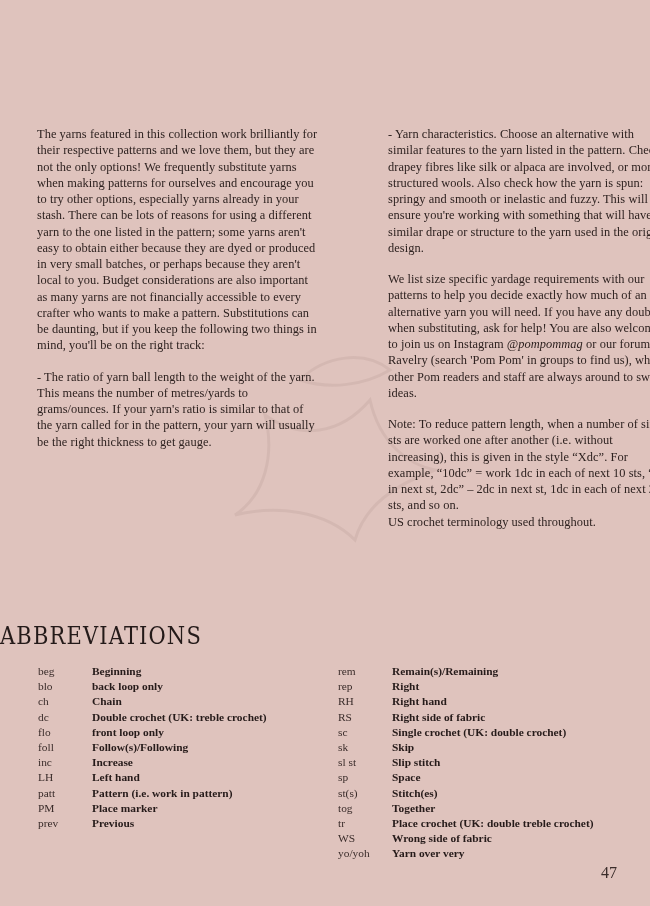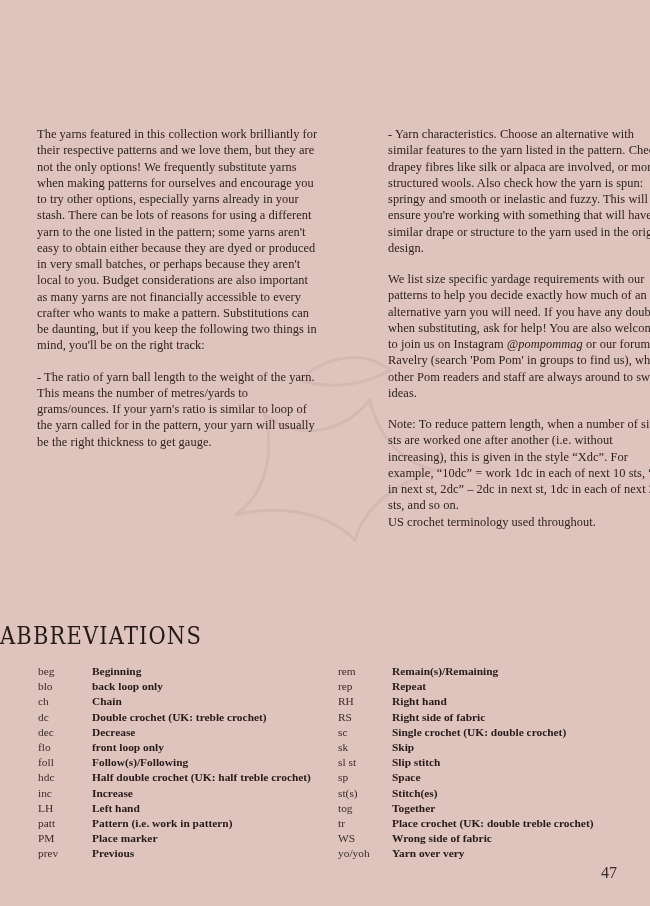--- a/index.html
+++ b/index.html
@@ -167,21 +167,21 @@
     <svg viewBox="0 0 240 200" aria-hidden="true">
       <path d="M30 170 C 60 150, 70 110, 60 70 C 95 95, 135 90, 165 55 C 175 100, 205 120, 230 125 C 190 140, 160 160, 150 195 C 120 165, 70 160, 30 170 Z" fill="none" stroke="#6b4a45" stroke-width="3"></path>
       <path d="M95 35 C 120 10, 160 5, 185 25 C 160 40, 125 45, 95 35 Z" fill="none" stroke="#6b4a45" stroke-width="3"></path>
     </svg>
   </div>
 
   <div class="prose">
 
     <div class="prose-col left">
       <p>The yarns featured in this collection work brilliantly for their respective patterns and we love them, but they are not the only options! We frequently substitute yarns when making patterns for ourselves and encourage you to try other options, especially yarns already in your stash. There can be lots of reasons for using a different yarn to the one listed in the pattern; some yarns aren't easy to obtain either because they are dyed or produced in very small batches, or perhaps because they aren't local to you. Budget considerations are also important as many yarns are not financially accessible to every crafter who wants to make a pattern. Substitutions can be daunting, but if you keep the following two things in mind, you'll be on the right track:</p>
-      <p>- The ratio of yarn ball length to the weight of the yarn. This means the number of metres/yards to grams/ounces. If your yarn's ratio is similar to loop of the yarn called for in the pattern, your yarn will usually be the right thickness to get gauge.</p>
+      <p>- The ratio of yarn ball length to the weight of the yarn. This means the number of metres/yards to grams/ounces. If your yarn's ratio is similar to that of the yarn called for in the pattern, your yarn will usually be the right thickness to get gauge.</p>
     </div>
 
     <div class="prose-col right">
       <p>- Yarn characteristics. Choose an alternative with similar features to the yarn listed in the pattern. Check if drapey fibres like silk or alpaca are involved, or more structured wools. Also check how the yarn is spun: springy and smooth or inelastic and fuzzy. This will ensure you're working with something that will have a similar drape or structure to the yarn used in the original design.</p>
 
       <p><span>We list size specific yardage requirements with our patterns to help you decide exactly how much of an alternative yarn you will need. If you have any doubts when substituting, ask for help! You are also welcome to join us on Instagram </span><em>@pompommag</em><span> or our forum on Ravelry (search 'Pom Pom' in groups to find us), where other Pom readers and staff are always around to swap ideas.</span></p>
 
       <p class="tight">Note: To reduce pattern length, when a number of single sts are worked one after another (i.e. without increasing), this is given in the style “Xdc”. For example, “10dc” = work 1dc in each of next 10 sts, “2dc in next st, 2dc” – 2dc in next st, 1dc in each of next 2 sts, and so on.</p>
       <p>US crochet terminology used throughout.</p>
     </div>
@@ -207,34 +207,26 @@
             </tr>
             <tr>
               <td class="abbr-term">ch</td>
               <td class="abbr-def">Chain</td>
             </tr>
             <tr>
               <td class="abbr-term">dc</td>
               <td class="abbr-def">Double crochet (UK: treble crochet)</td>
             </tr>
             <tr>
-              <td class="abbr-term">dec</td>
-              <td class="abbr-def">Decrease</td>
-            </tr>
-            <tr>
               <td class="abbr-term">flo</td>
               <td class="abbr-def">front loop only</td>
             </tr>
             <tr>
               <td class="abbr-term">foll</td>
               <td class="abbr-def">Follow(s)/Following</td>
-            </tr>
-            <tr>
-              <td class="abbr-term">hdc</td>
-              <td class="abbr-def">Half double crochet (UK: half treble crochet)</td>
             </tr>
             <tr>
               <td class="abbr-term">inc</td>
               <td class="abbr-def">Increase</td>
             </tr>
             <tr>
               <td class="abbr-term">LH</td>
               <td class="abbr-def">Left hand</td>
             </tr>
             <tr>
@@ -255,21 +247,21 @@
 
     <div class="abbr-col right">
       <table class="abbr-table">
         <tbody>
             <tr>
               <td class="abbr-term">rem</td>
               <td class="abbr-def">Remain(s)/Remaining</td>
             </tr>
             <tr>
               <td class="abbr-term">rep</td>
-              <td class="abbr-def">Repeat</td>
+              <td class="abbr-def">Right</td>
             </tr>
             <tr>
               <td class="abbr-term">RH</td>
               <td class="abbr-def">Right hand</td>
             </tr>
             <tr>
               <td class="abbr-term">RS</td>
               <td class="abbr-def">Right side of fabric</td>
             </tr>
             <tr>

